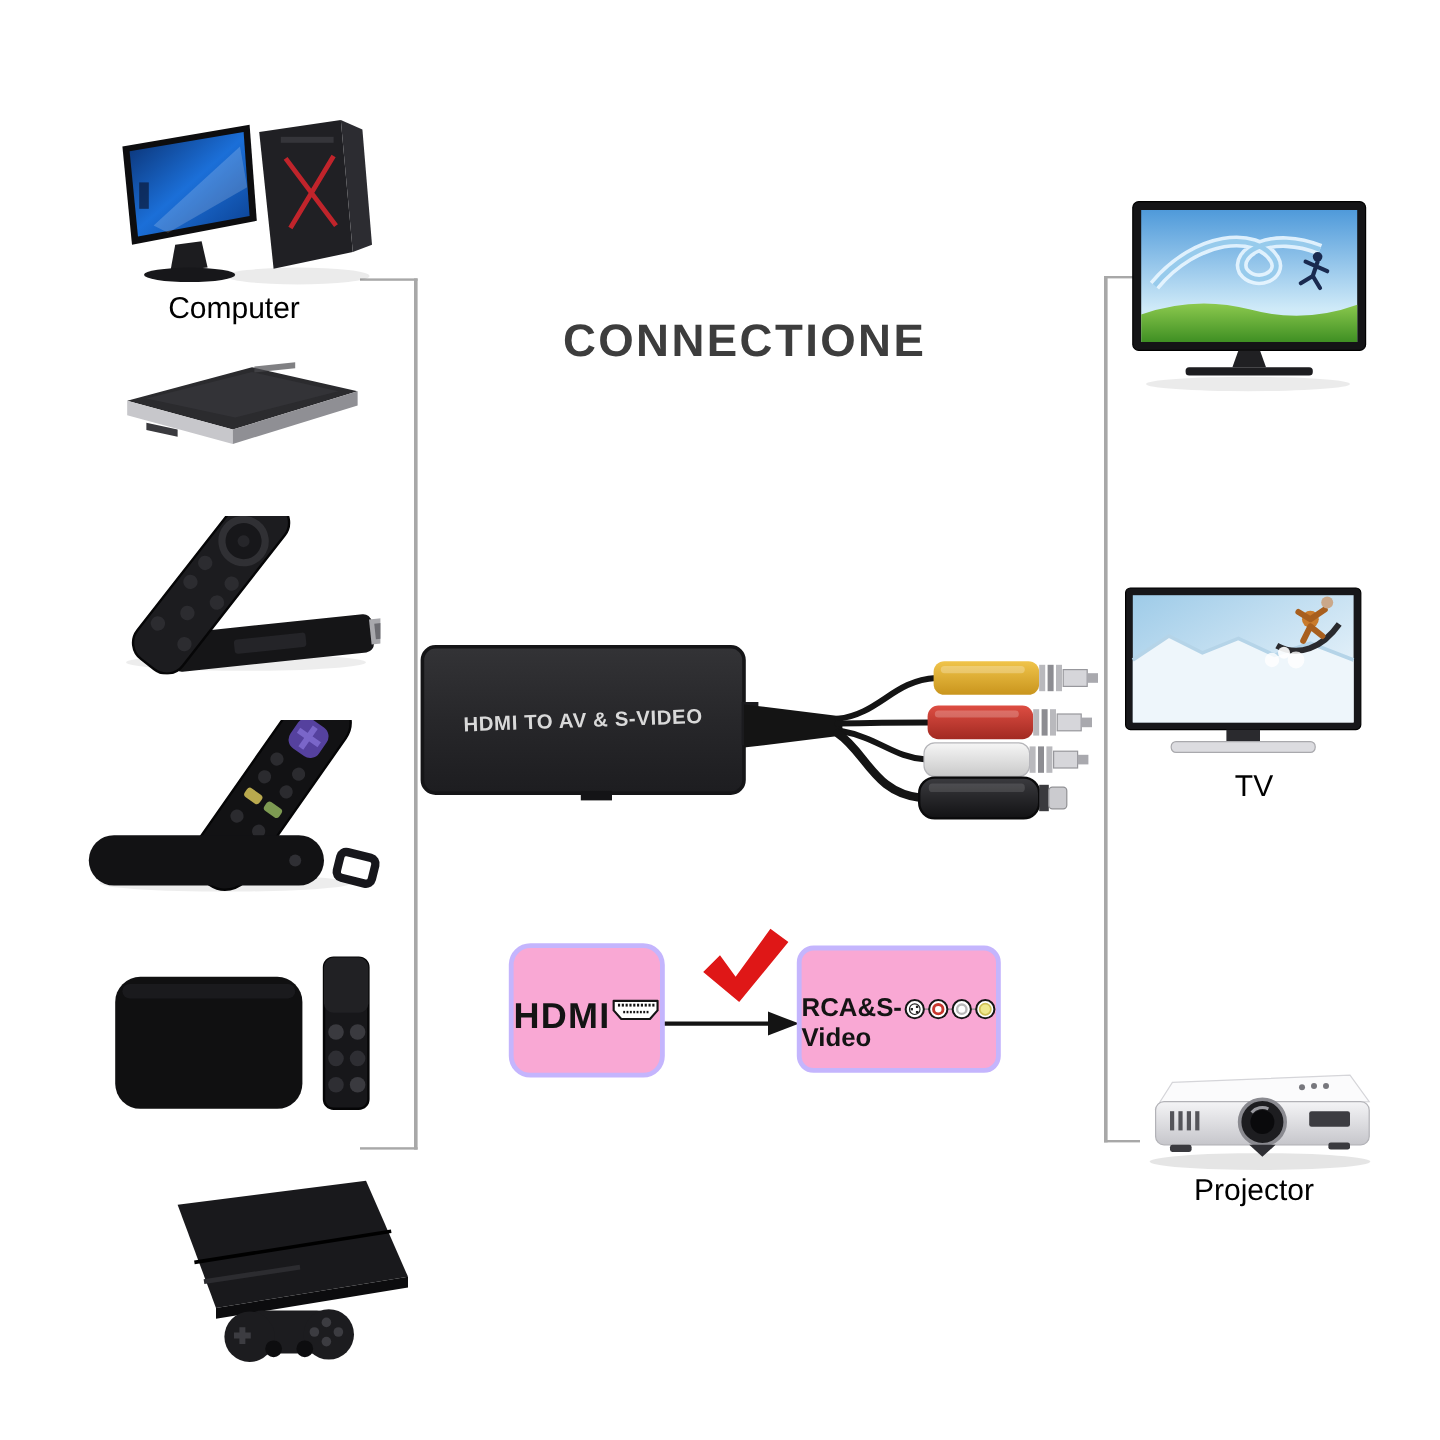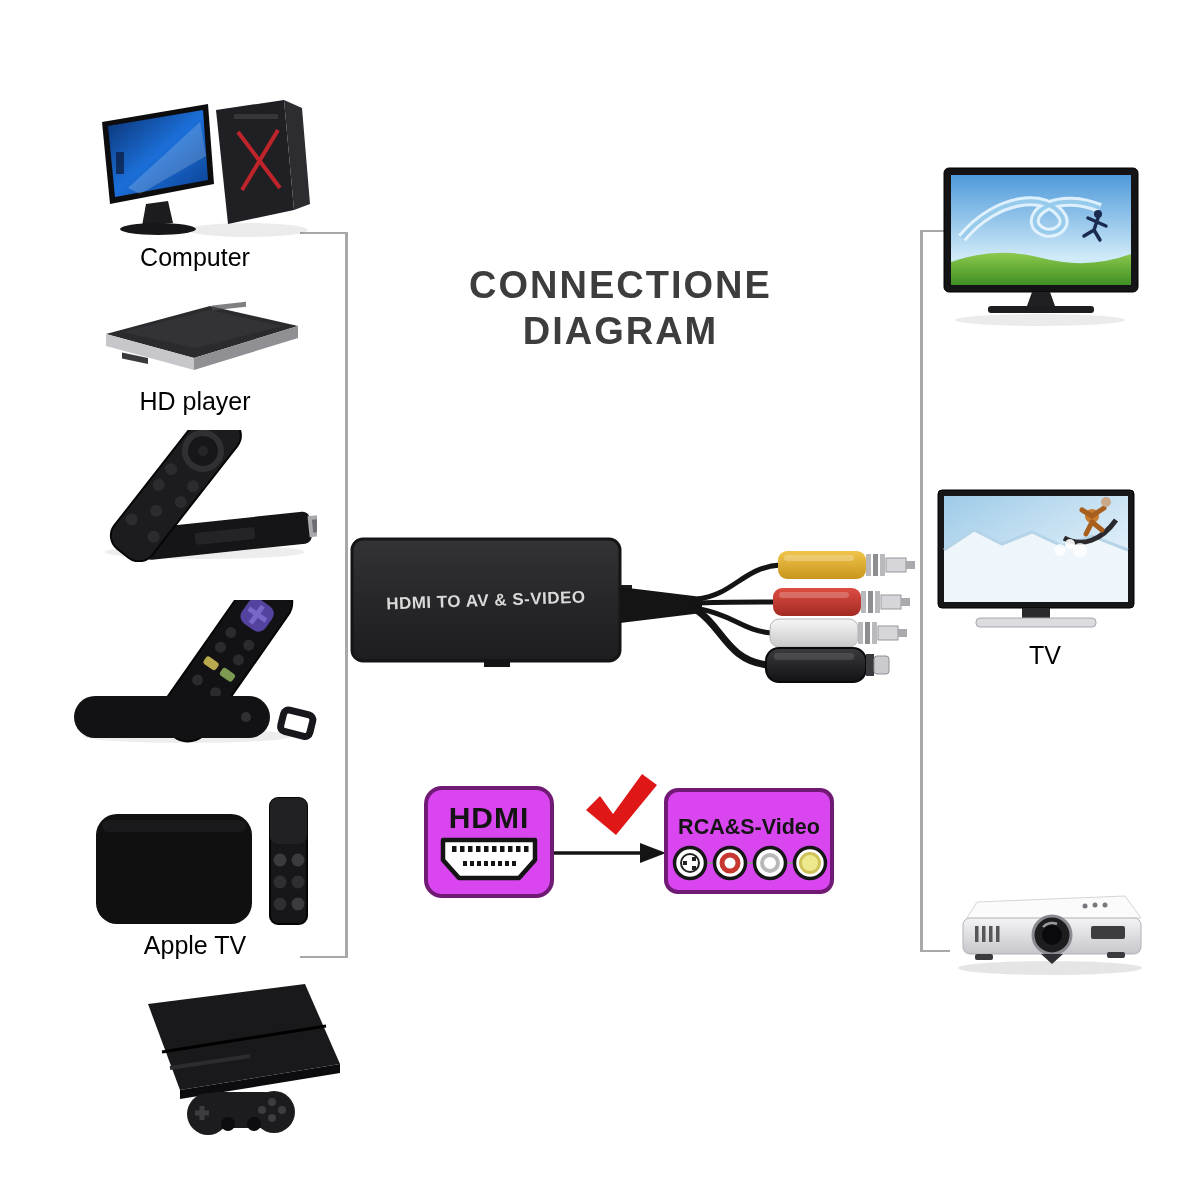--- a/index.html
+++ b/index.html
@@ -10,37 +10,36 @@
   .title{position:absolute;left:398px;top:262px;width:445px;text-align:center;
          font-weight:bold;font-size:38px;letter-spacing:2px;color:#3d3d3d;line-height:1.22;}
   .bracket-l{position:absolute;left:300px;top:232px;width:45px;height:722px;
              border-top:2px solid var(--bracket-gray,#a8a8a8);
              border-right:3px solid var(--bracket-gray,#a8a8a8);
              border-bottom:2px solid var(--bracket-gray,#a8a8a8);}
   .bracket-r{position:absolute;left:920px;top:230px;width:27px;height:718px;
              border-top:2px solid var(--bracket-gray,#a8a8a8);
              border-left:3px solid var(--bracket-gray,#a8a8a8);
              border-bottom:2px solid var(--bracket-gray,#a8a8a8);}
-  .legend-box{position:absolute;border:4px solid #701a75;border-radius:18px;background:#d946ef;
-              display:flex;flex-direction:column;align-items:center;box-sizing:border-box;}
+  .legend-box{position:absolute;border:4px solid #c4b5fd;border-radius:18px;background:#f9a8d4;
+              display:flex;align-items:center;box-sizing:border-box;}
   .legend-box .t{font-weight:bold;color:#141414;}
   #hdmi-box{left:424px;top:786px;width:130px;height:112px;}
   #hdmi-box .t{font-size:30px;letter-spacing:1px;margin-top:11px;}
   #rca-box{left:664px;top:788px;width:170px;height:106px;border-radius:14px;}
   #rca-box .t{font-size:21.5px;margin-top:23px;}
   svg{display:block;}
 </style>
 </head>
 <body>
 
 <div class="canvas">
 
   <div class="title">
     <div>CONNECTIONE</div>
-    <div>DIAGRAM</div>
   </div>
 
   <div class="bracket-l"></div>
   <div class="bracket-r"></div>
 
   <svg class="abs" style="left:88px;top:92px" width="230" height="150" viewBox="0 0 230 150">
     <defs>
       <linearGradient id="winGrad" x1="0" y1="0" x2="1" y2="1">
         <stop offset="0" stop-color="#0a2f6e"></stop>
           <stop offset="0.5" stop-color="#1b6fd8"></stop>
@@ -62,21 +61,20 @@
   <div class="label" style="left:30px;top:243px;width:330px">Computer</div>
 
   <svg class="abs" style="left:92px;top:296px" width="220" height="88" viewBox="0 0 220 88">
     <polygon points="14,38 118,10 206,30 102,62" fill="#2b2b2e"></polygon>
     <polygon points="30,36 118,14 190,30 104,52" fill="#39393d" opacity="0.6"></polygon>
     <polygon points="14,38 102,62 102,74 14,50" fill="#c7c7cb"></polygon>
     <polygon points="206,30 102,62 102,74 206,42" fill="#8f8f94"></polygon>
     <rect x="30" y="50" width="26" height="6" transform="skewY(12)" fill="#3a3a3e"></rect>
     <rect x="120" y="22" width="34" height="5" transform="skewY(-6)" fill="#4a4a4f" opacity="0.7"></rect>
   </svg>
-  <div class="label" style="left:30px;top:387px;width:330px">HD player</div>
 
   <svg class="abs" style="left:55px;top:430px" width="262" height="132" viewBox="0 0 262 132">
     <ellipse cx="150" cy="122" rx="100" ry="7" fill="#000" opacity="0.07"></ellipse>
     <g transform="rotate(-6 170 105)">
       <rect x="88" y="90" width="168" height="32" rx="7" fill="#151517"></rect>
       <rect x="254" y="95" width="24" height="21" fill="#a9a9ad"></rect>
       <rect x="258" y="99" width="16" height="13" fill="#6d6d72"></rect>
       <rect x="140" y="100" width="60" height="12" rx="3" fill="#242428"></rect>
     </g>
     <g transform="rotate(38 120 60)">
@@ -120,21 +118,20 @@
     <rect x="14" y="28" width="144" height="12" rx="6" fill="#1d1d20" opacity="0.8"></rect>
     <rect x="182" y="6" width="37" height="126" rx="8" fill="#17171a" stroke="#050506" stroke-width="2"></rect>
     <rect x="182" y="6" width="37" height="46" rx="8" fill="#212124"></rect>
     <circle cx="192" cy="68" r="6.5" fill="#3a3a3f"></circle>
     <circle cx="210" cy="68" r="6.5" fill="#3a3a3f"></circle>
     <circle cx="192" cy="90" r="6.5" fill="#2e2e33"></circle>
     <circle cx="210" cy="90" r="6.5" fill="#2e2e33"></circle>
     <circle cx="192" cy="112" r="6.5" fill="#2e2e33"></circle>
     <circle cx="210" cy="112" r="6.5" fill="#3a3a3f"></circle>
   </svg>
-  <div class="label" style="left:30px;top:931px;width:330px">Apple TV</div>
 
   <svg class="abs" style="left:100px;top:972px" width="270" height="175" viewBox="0 0 270 175">
     <polygon points="48,32 205,12 240,92 80,118" fill="#19191c"></polygon>
     <polygon points="80,118 240,92 240,101 80,127" fill="#0c0c0e"></polygon>
     <path d="M62,80 L226,54" stroke="#000" stroke-width="3"></path>
     <path d="M70,96 L150,84" stroke="#2c2c30" stroke-width="4"></path>
     <g transform="translate(78,108)">
       <rect x="26" y="12" width="74" height="36" rx="14" fill="#1c1c1f"></rect>
       <circle cx="30" cy="34" r="21" fill="#1c1c1f"></circle>
       <circle cx="96" cy="32" r="21" fill="#1c1c1f"></circle>
@@ -354,14 +351,15 @@
         <rect x="51" y="48" width="3.5" height="16"></rect>
     </g>
     <rect x="146" y="48" width="34" height="13" rx="2" fill="#3c3c41"></rect>
     <circle cx="140" cy="28" r="2.5" fill="#77777d"></circle>
     <circle cx="150" cy="27" r="2.5" fill="#77777d"></circle>
     <circle cx="160" cy="27" r="2.5" fill="#77777d"></circle>
     <rect x="30" y="76" width="18" height="6" rx="2" fill="#3a3a3f"></rect>
     <rect x="162" y="74" width="18" height="6" rx="2" fill="#3a3a3f"></rect>
     <polygon points="96,76 118,76 107,86" fill="#2e2e33"></polygon>
   </svg>
+  <div class="label" style="left:930px;top:978px;width:230px">Projector</div>
 
 </div>
 
 </body></html>

